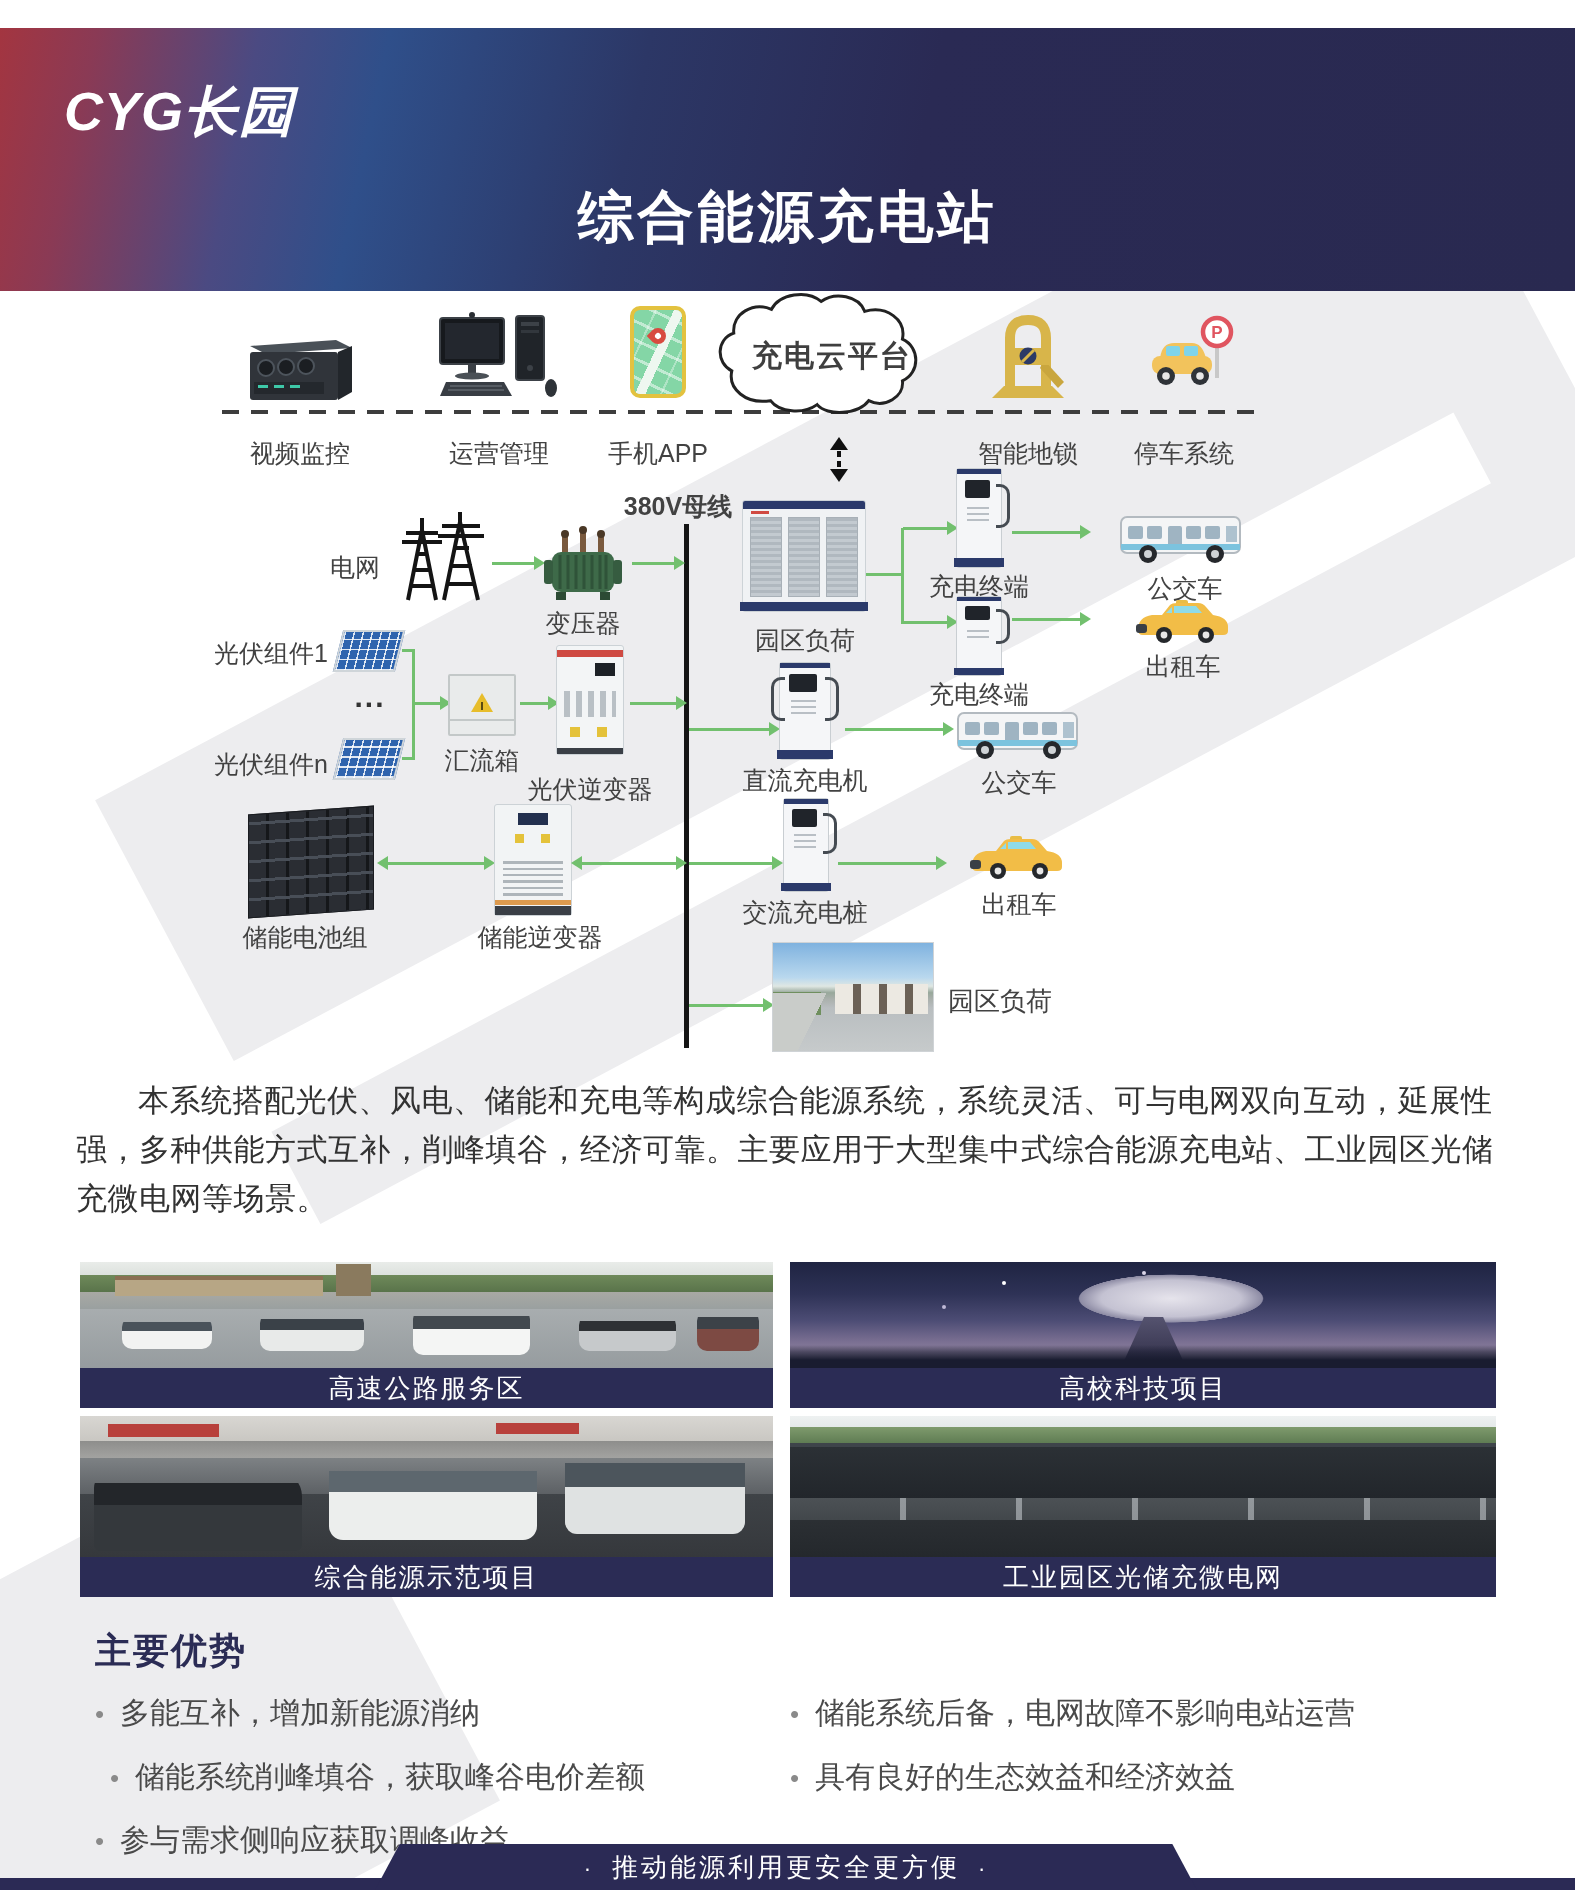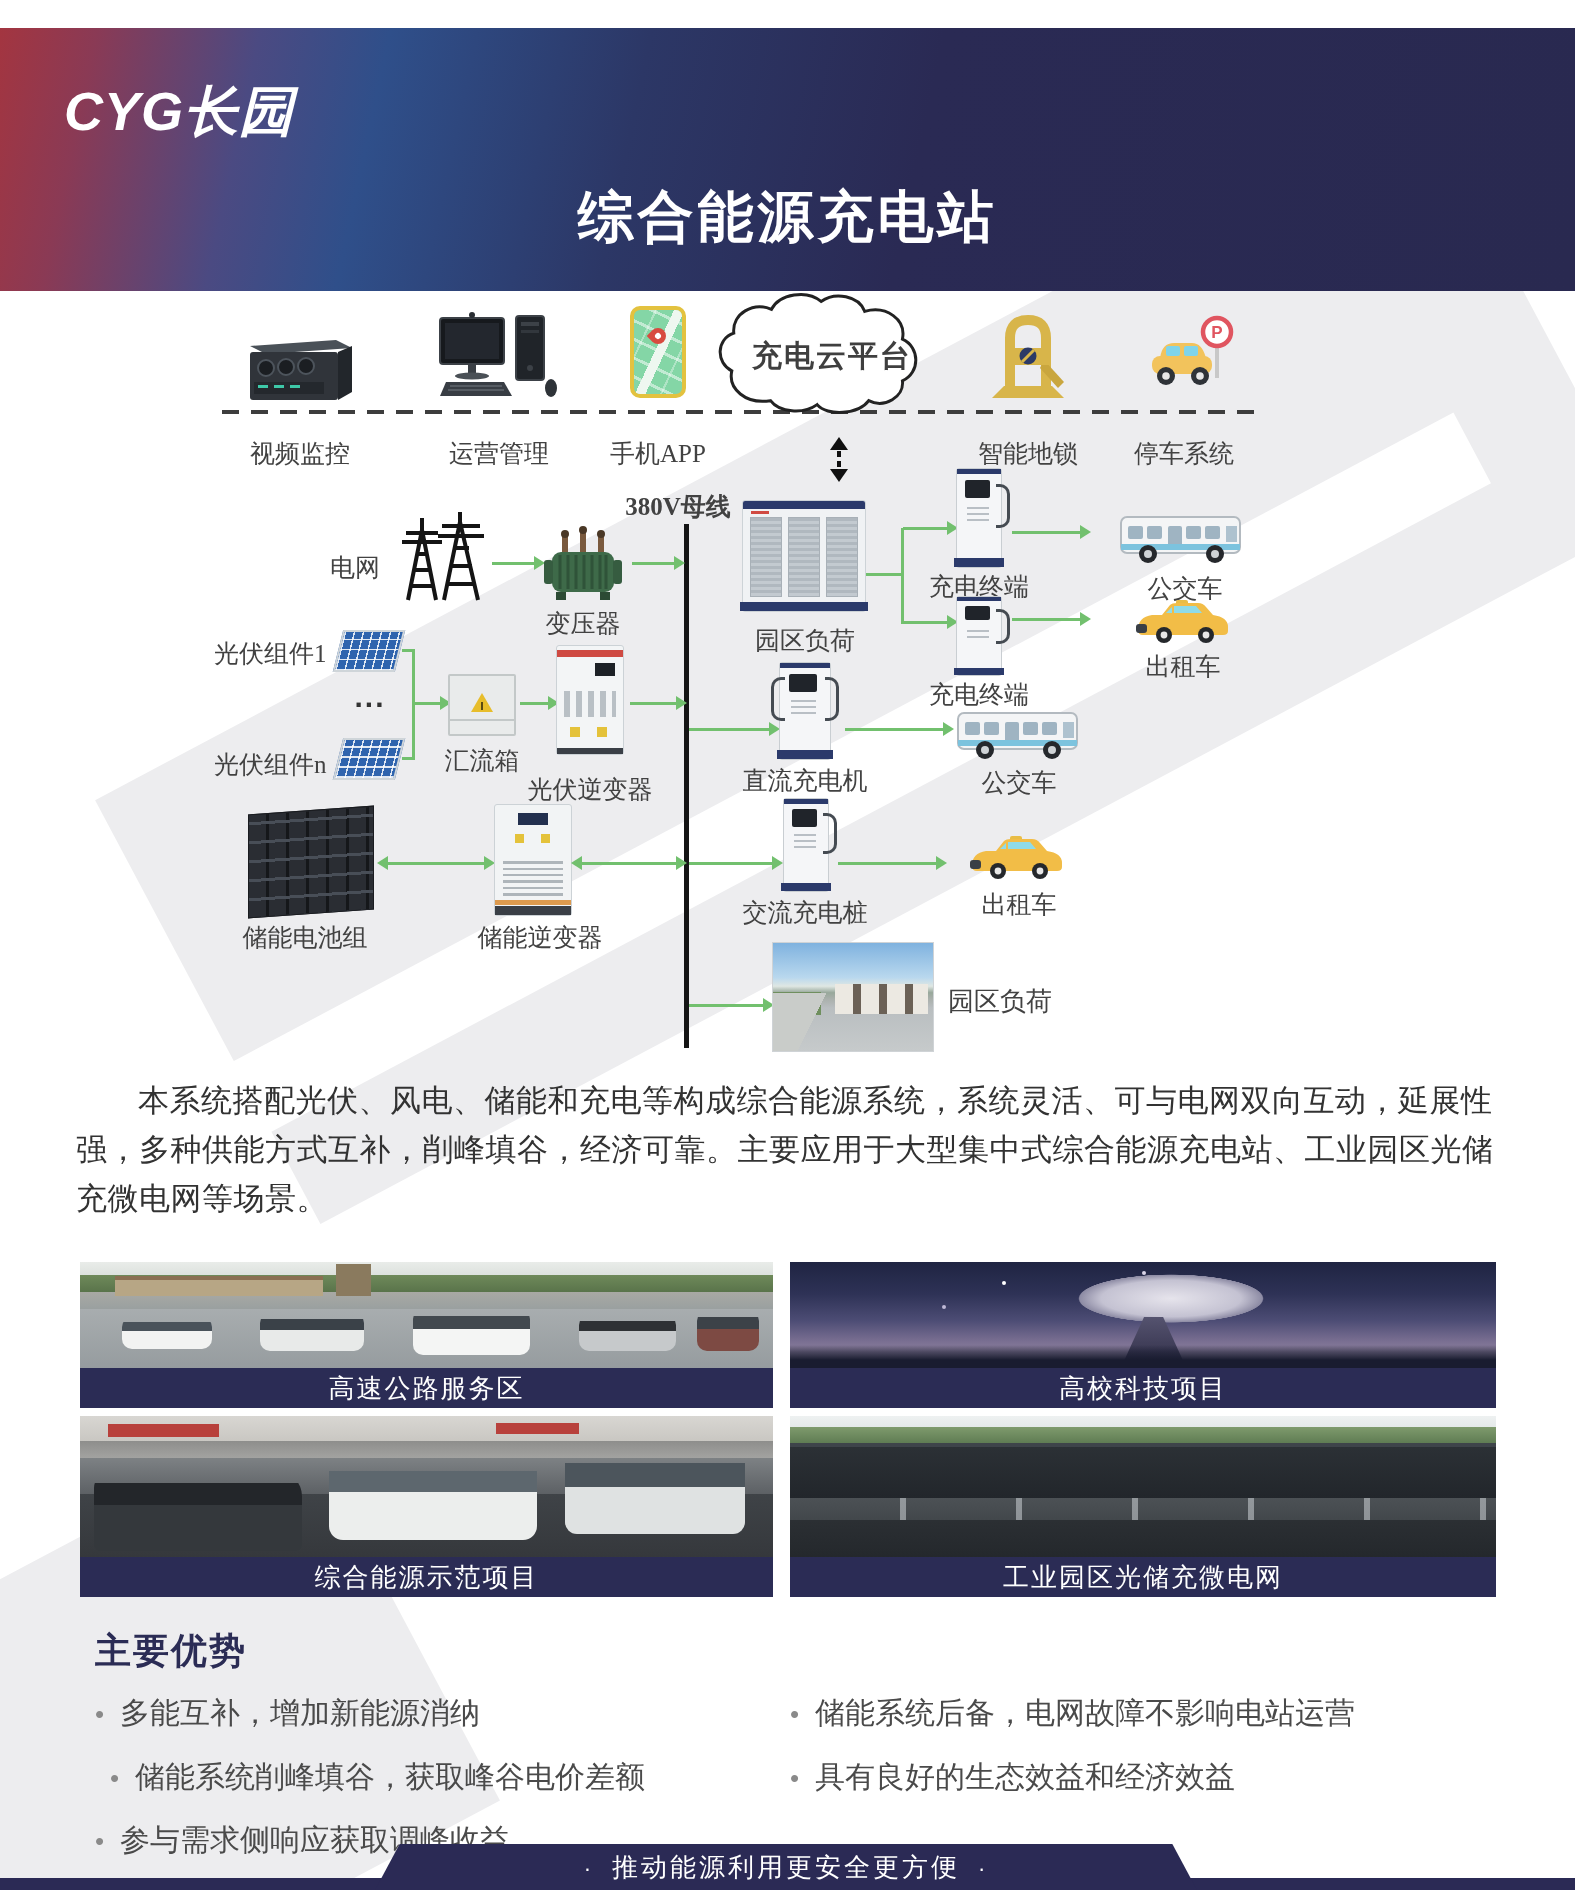--- a/index.html
+++ b/index.html
@@ -18,21 +18,21 @@
   .logo { position:absolute; left:64px; top:48px; font-size:54px; font-weight:800; color:#fff; letter-spacing:1px; font-style:italic; }
   .title { position:absolute; left:0; top:152px; width:1575px; text-align:center; font-size:56px; font-weight:800; color:#fff; letter-spacing:4px; }
   
   .decor { position:absolute; left:0; top:263px; width:1575px; height:1627px; overflow:hidden; z-index:0; }
   .sw { position:absolute; background:#ededef; }
   .sw1 { left:120px; top:157px; width:1500px; height:480px; transform:rotate(-28deg); }
   .sw2 { left:60px; top:497px; width:1500px; height:80px; background:#ffffff; transform:rotate(-28deg); }
   .sw3 { left:-260px; top:1297px; width:700px; height:430px; transform:rotate(-28deg); }
   
   .diagram { position:absolute; inset:0; z-index:1; }
-  .lbl { position:absolute; font-size:25px; color:#424242; text-align:center; white-space:nowrap; font-weight:500;font-family:Liberation Serif, serif; }
+  .lbl { position:absolute; font-size:25px; color:#424242; text-align:center; white-space:nowrap; font-weight:500; }
   .la { text-align:left; }
   .ra { text-align:right; }
   .dashline { position:absolute; left:222px; top:410px; width:1042px; height:4px;
     background:repeating-linear-gradient(90deg,#3d3d3d 0 17px,transparent 17px 29px); }
   .busline { position:absolute; left:684px; top:524px; width:5px; height:524px; background:#151515; }
   .ar { position:absolute; height:3px; background:#72c06e; }
   .ar::after { content:''; position:absolute; right:-9px; top:-6px; border-top:7px solid transparent; border-bottom:7px solid transparent; border-left:11px solid #72c06e; }
   .ar.dbl::before { content:''; position:absolute; left:-9px; top:-6px; border-top:7px solid transparent; border-bottom:7px solid transparent; border-right:11px solid #72c06e; }
   .gline { position:absolute; background:#72c06e; }
   

